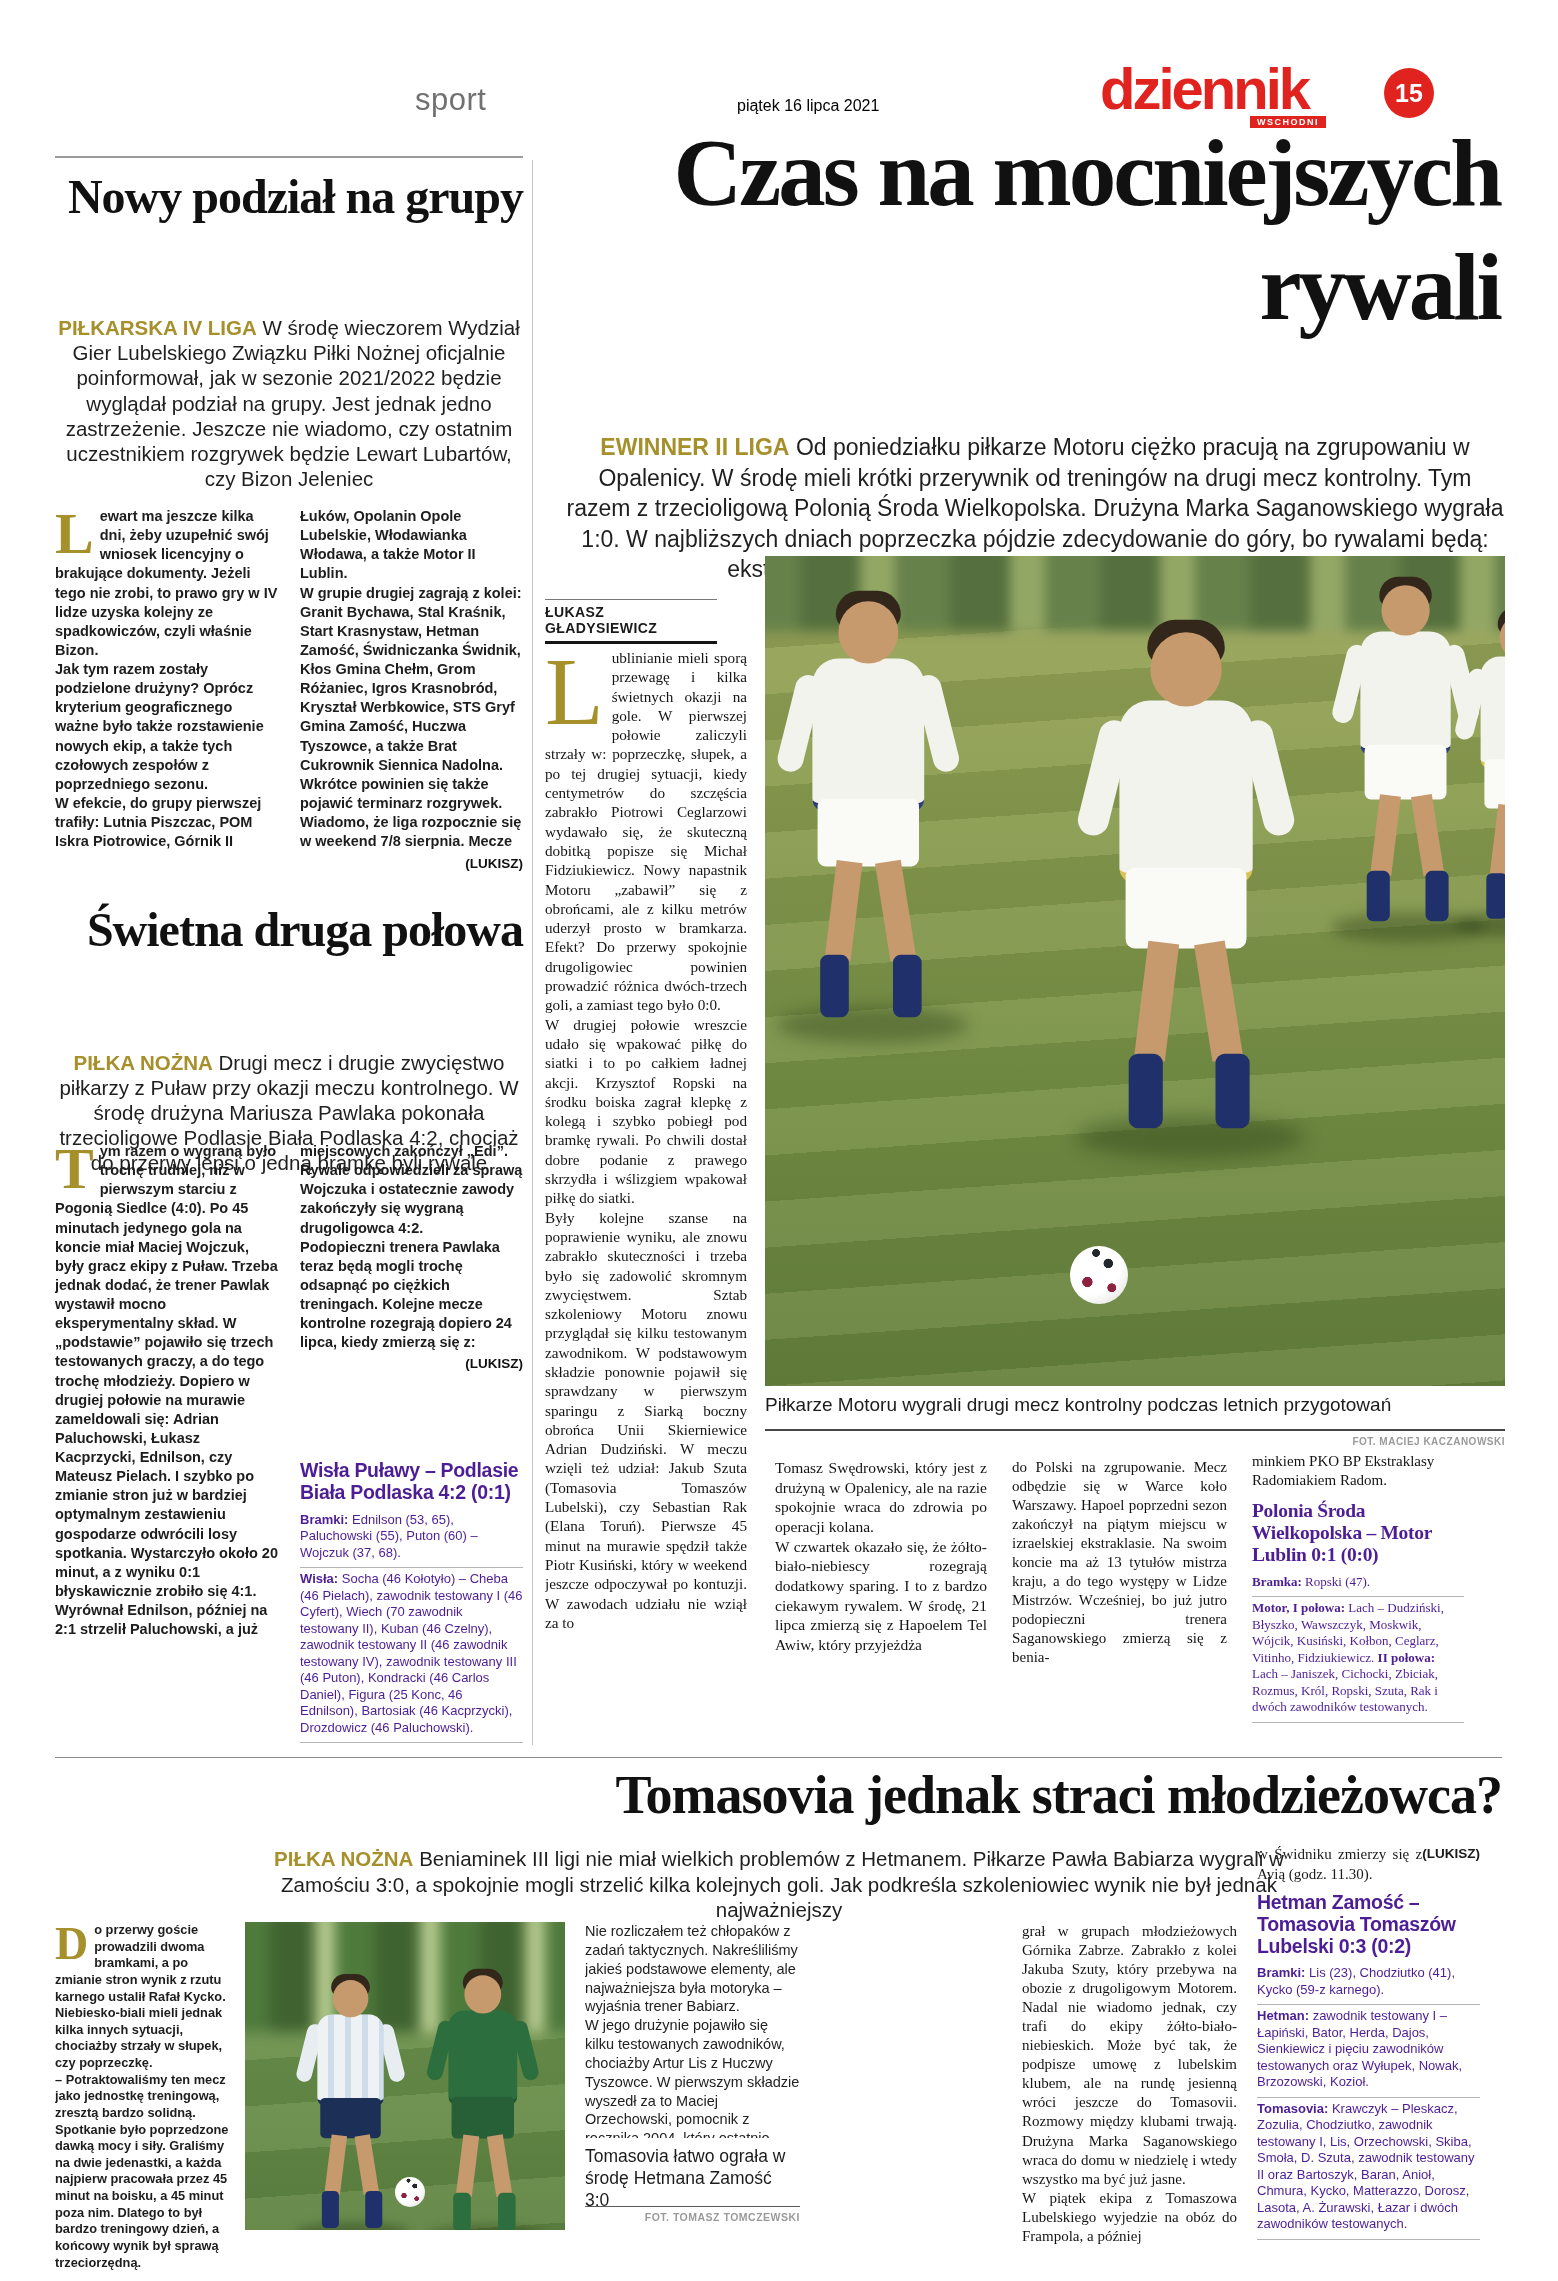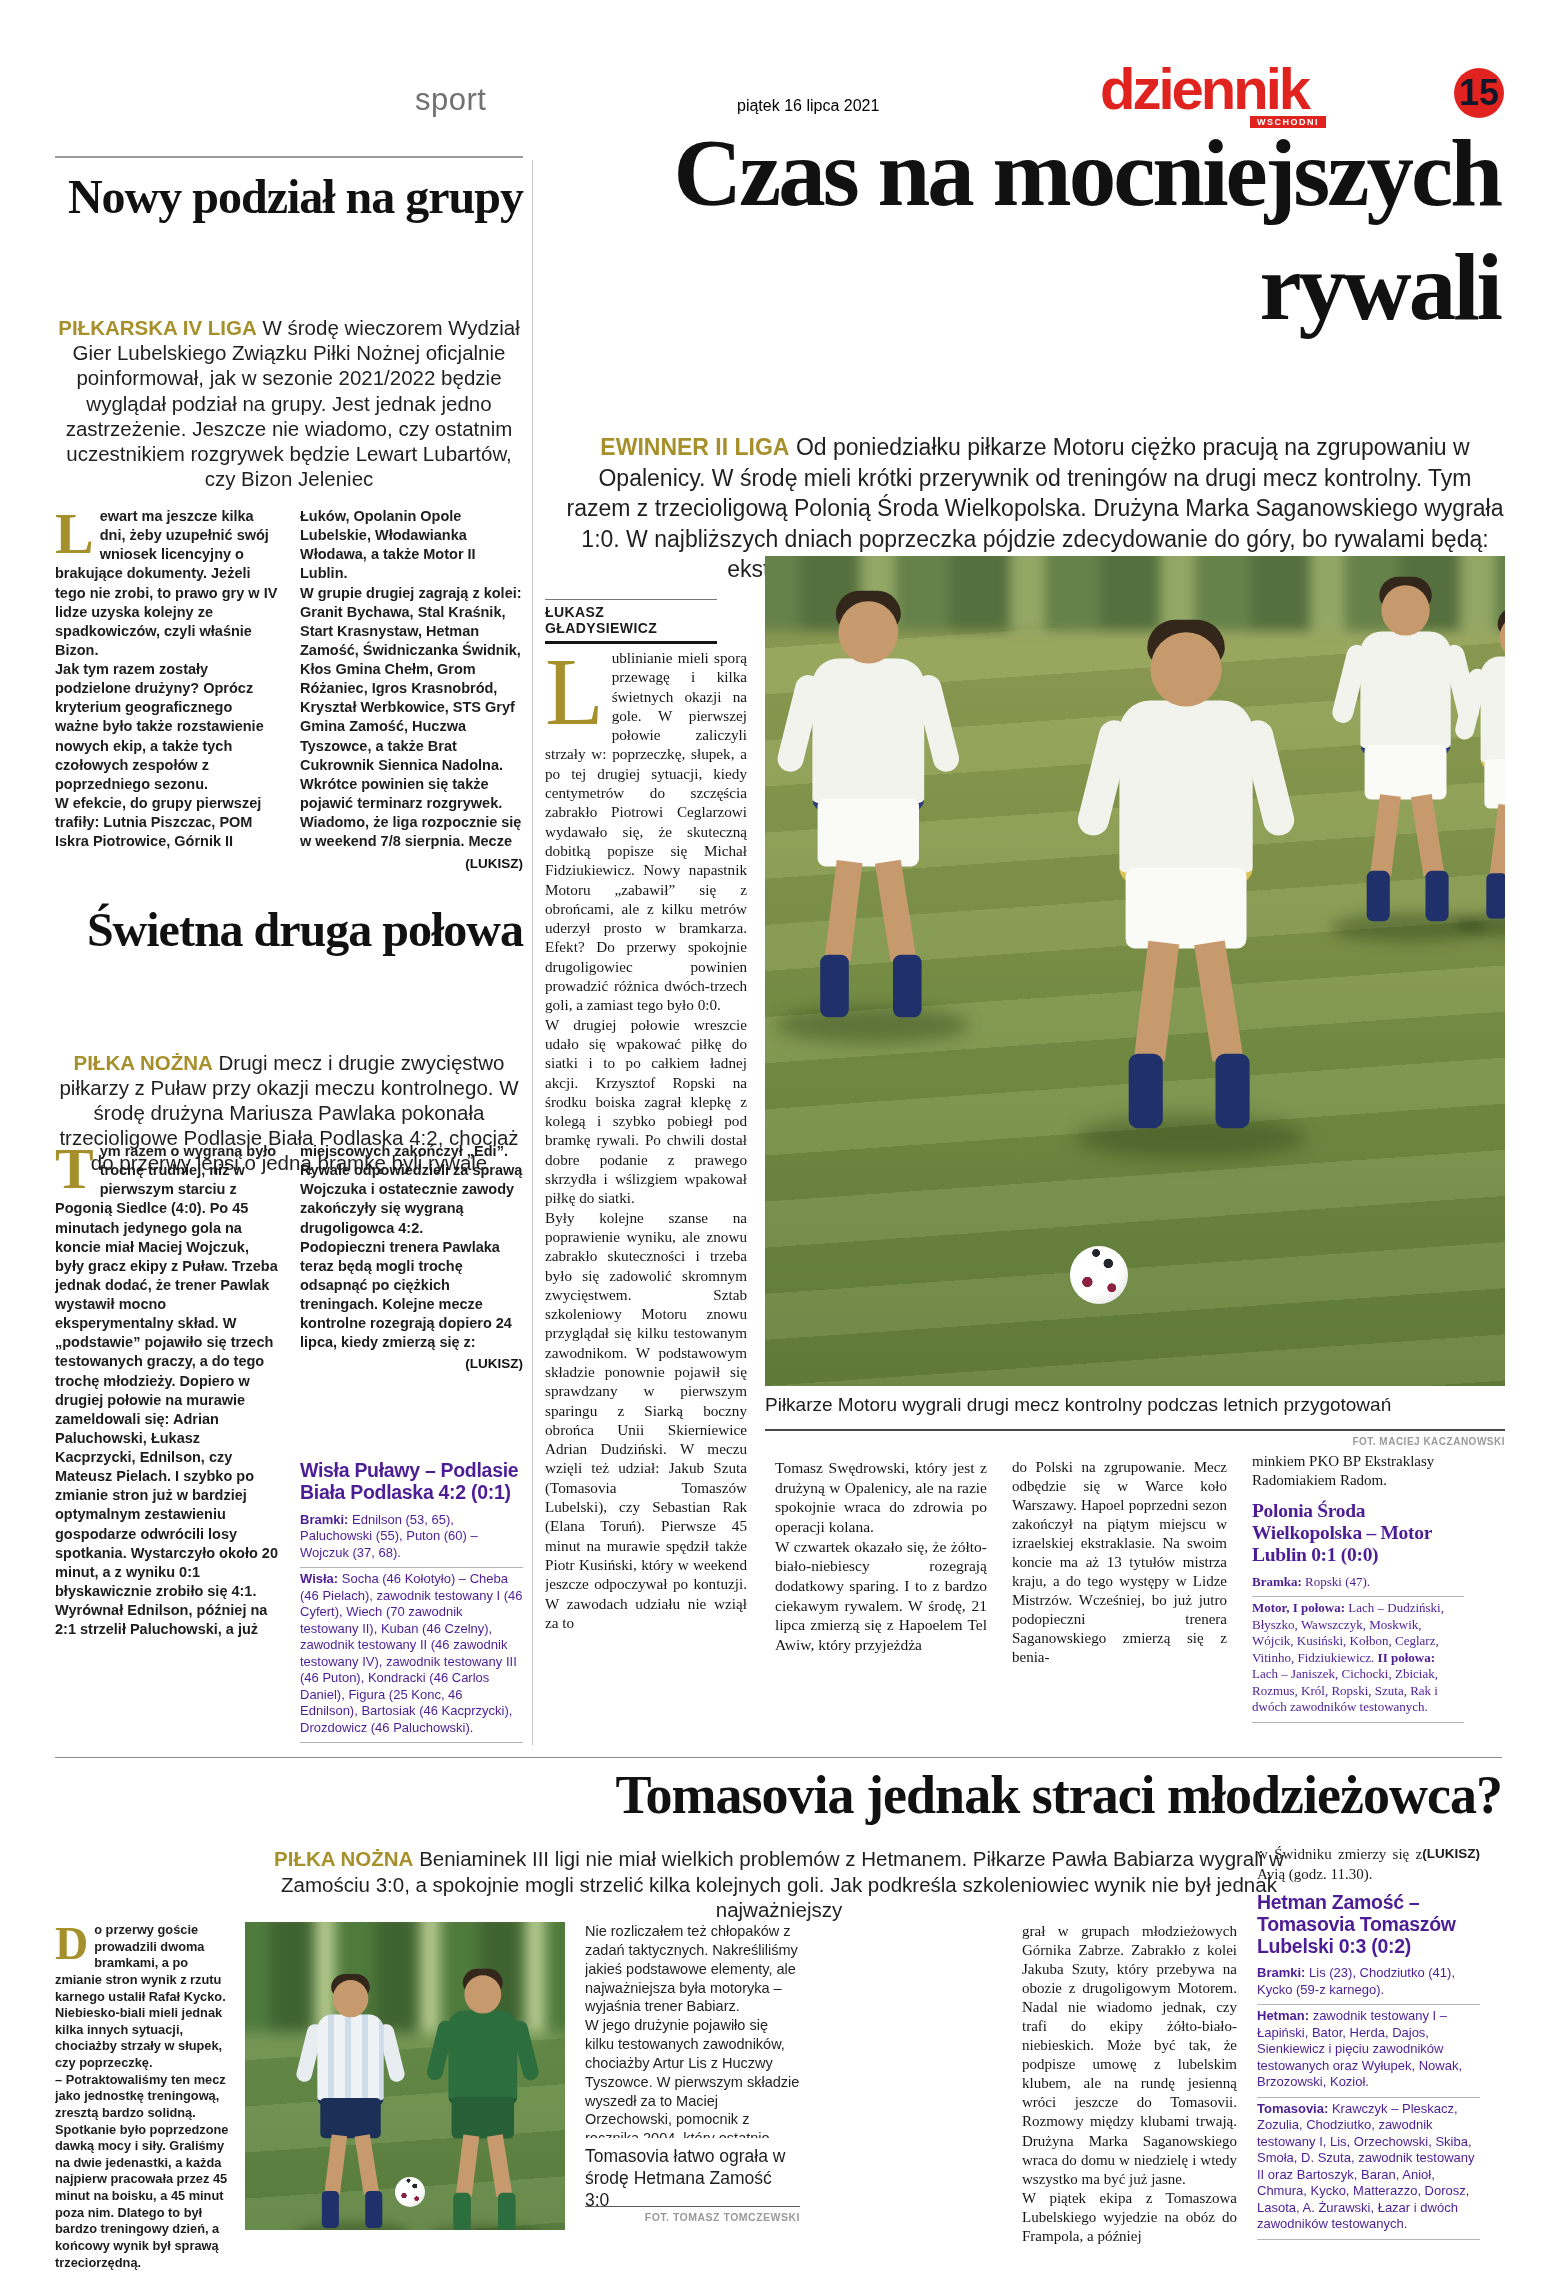--- a/index.html
+++ b/index.html
@@ -11,23 +11,23 @@
   .abs { position:absolute; }
   .preline { white-space:pre-line; }
 
   
   .section-label { left:415px; top:82px; font-size:31px; color:#717171; letter-spacing:.5px; }
   .issue-date { left:737px; top:97px; font-size:16px; color:#000000; }
   .masthead { left:1100px; top:60px; width:260px; height:70px; }
   .masthead-word { font-size:58px; font-weight:700; color:#e0231f; letter-spacing:-3px; line-height:1; }
   .masthead-sub { position:absolute; left:150px; top:56px; background:#e0231f; color:#fff;
                   font-size:9px; font-weight:700; letter-spacing:1.5px; padding:1px 7px; }
-  .page-badge { left:1454px; top:68px; width:50px; height:50px; border-radius:50%;
-                background:#e0231f; color:#0f172a; display:flex; align-items:center; justify-content:center;
-                font-size:36px; font-weight:700; }
+  .page-badge { left:1384px; top:68px; width:50px; height:50px; border-radius:50%;
+                background:#e0231f; color:#ffffff; display:flex; align-items:center; justify-content:center;
+                font-size:25px; font-weight:700; }
   .rule-header-left { left:55px; top:156px; width:468px; height:2px; background:#9a9a9a; }
   .vline-main { left:532px; top:160px; width:1px; height:1585px; background:#c6c6c6; }
 
   
   .story-head { font-family:"Liberation Serif", serif; font-weight:700; text-align:right;
                 letter-spacing:-1px; color:#111; }
   .lead { text-align:center; color:#1f1f1f; }
   .kicker { color:#a6902b; font-weight:700; }
   .sans-col { font-size:14.5px; line-height:1.32; font-weight:700; color:#1d1d1d; overflow:hidden; }
   .serif-col { font-family:"Liberation Serif", serif; font-size:15.2px; line-height:1.27;

